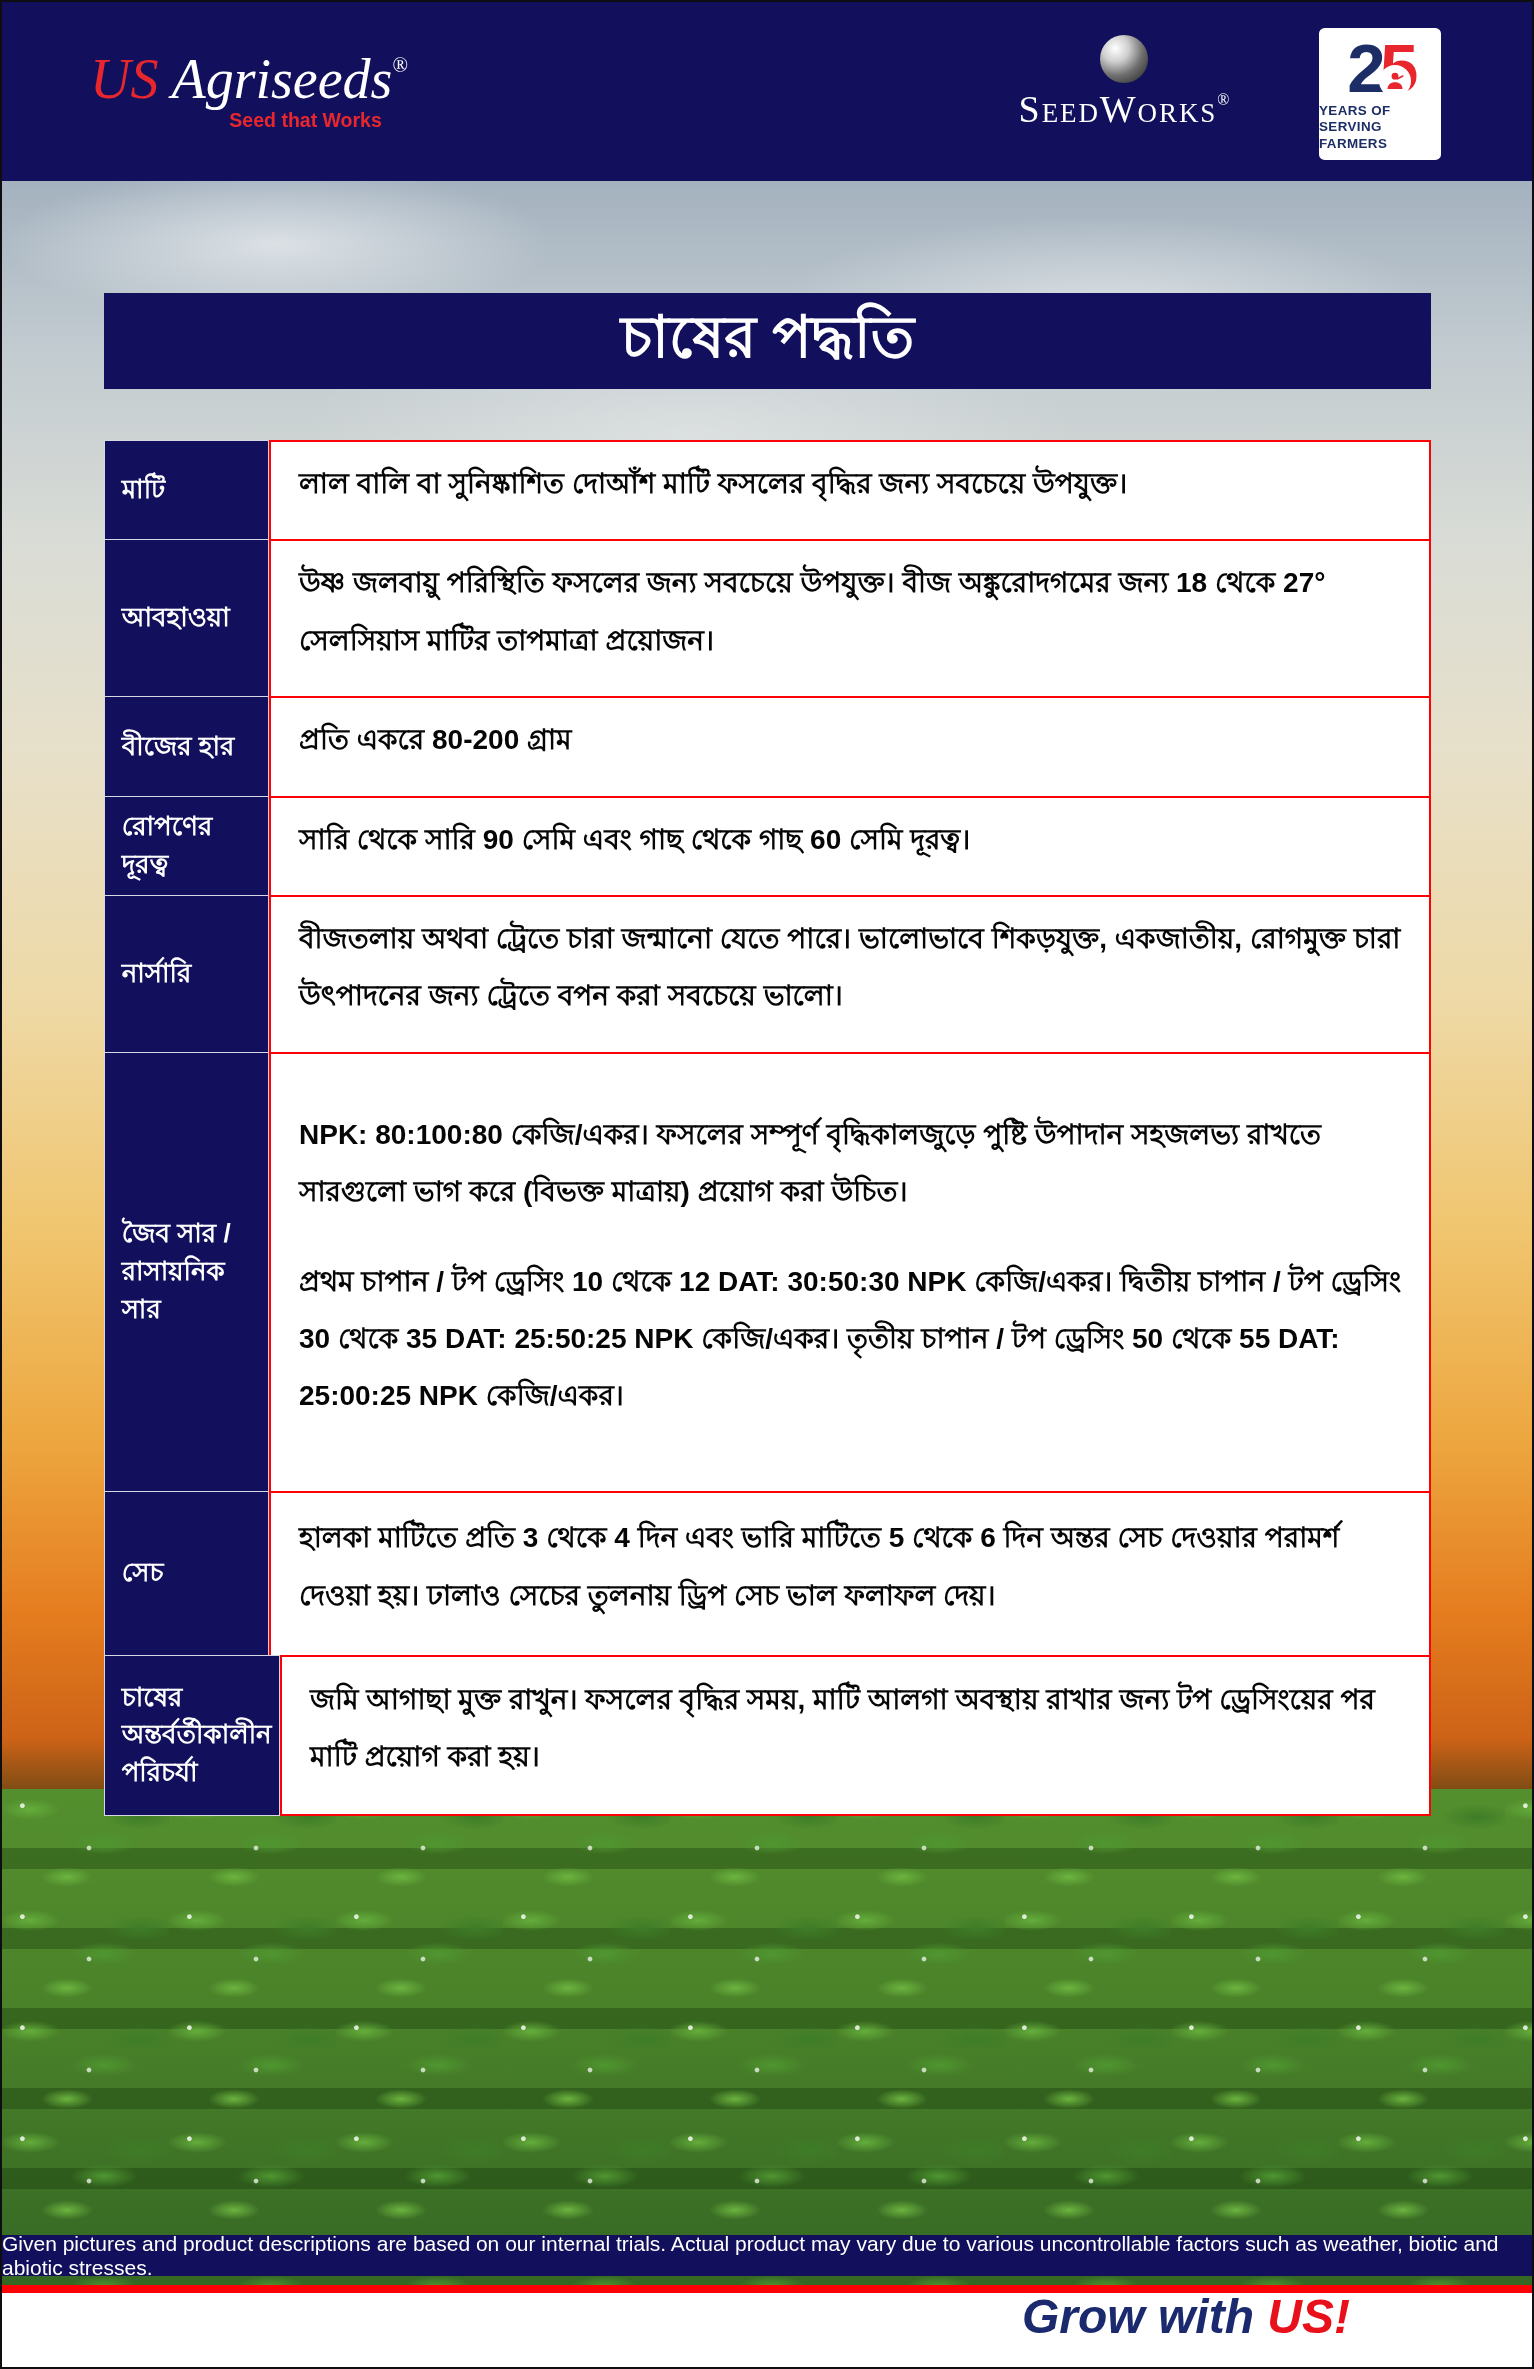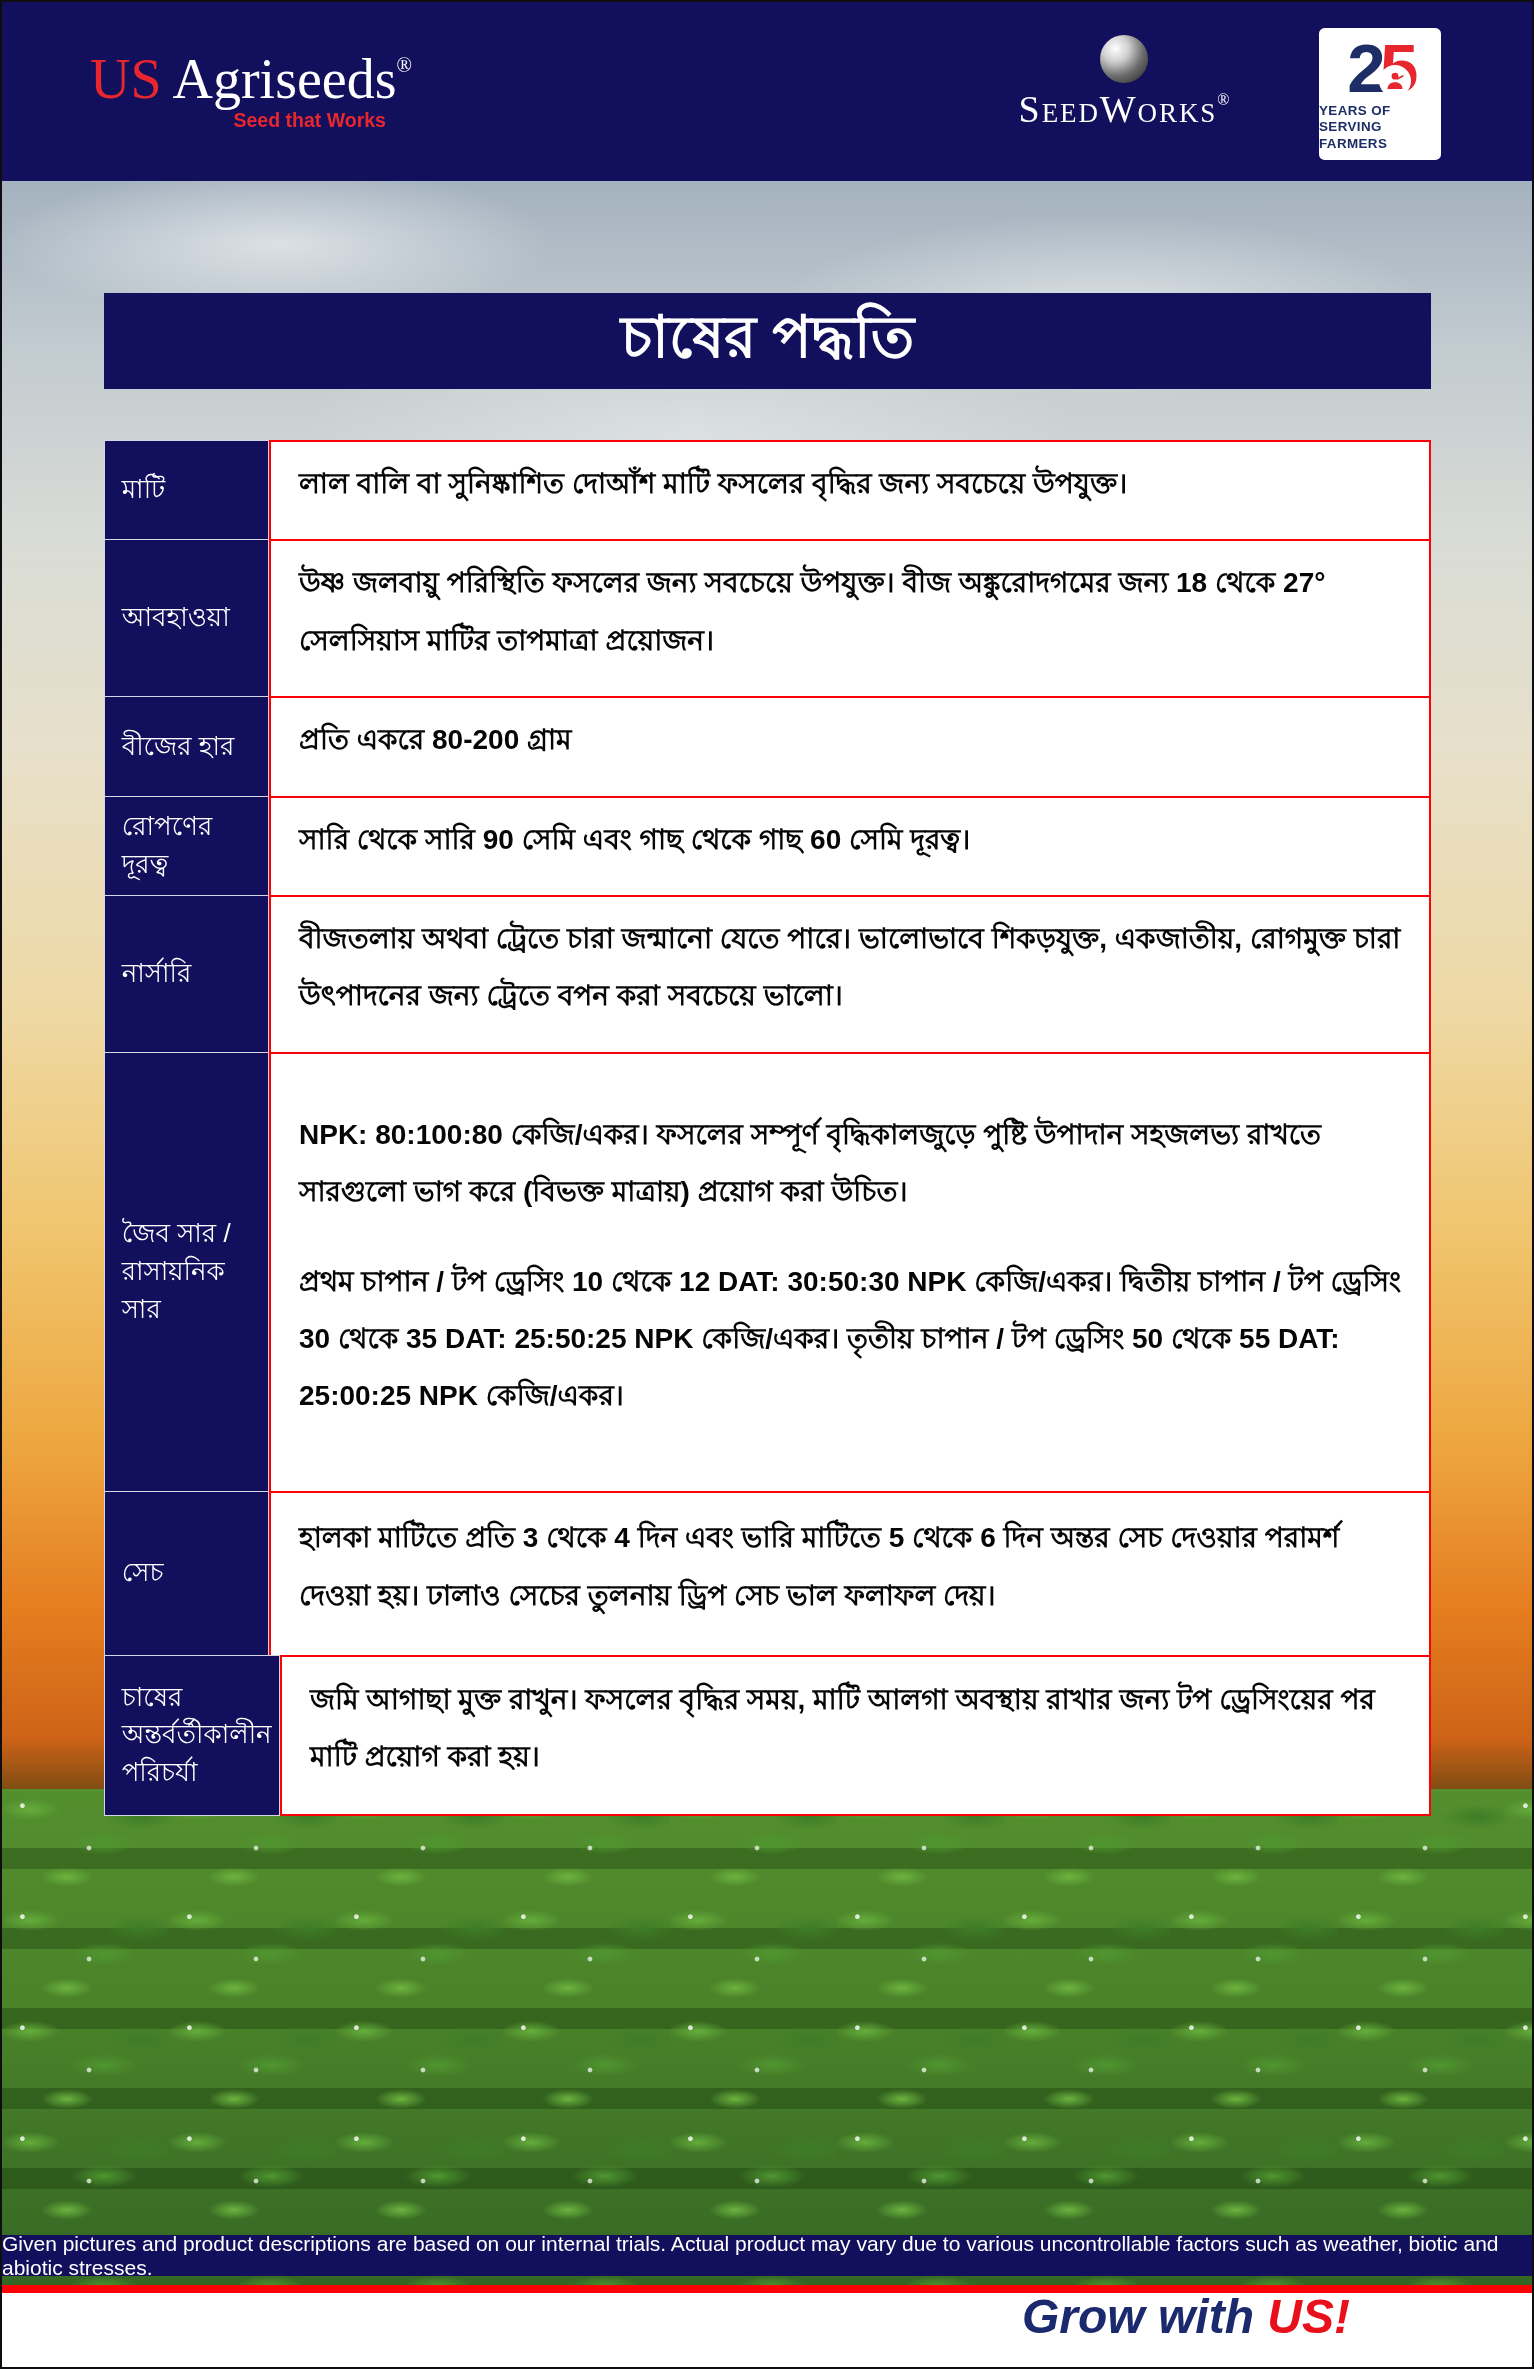--- a/index.html
+++ b/index.html
@@ -8,21 +8,21 @@
     width:1534px; height:2369px; position:relative;
     border:2.8px solid #0e0e12; background:#fff;
     display:flex; flex-direction:column; overflow:hidden;
   }
   
   .header{
     height:179px; background:#12105c; flex:0 0 auto;
     display:flex; align-items:center; position:relative;
   }
   .usa-logo{ margin-left:88px; display:flex; flex-direction:column; }
-  .usa-line{ font-family:"Liberation Serif", serif; font-size:56px; line-height:1; white-space:nowrap; }
+  .usa-line{ font-family:"Liberation Serif", serif; font-size:56px; line-height:1; white-space:nowrap;font-style:italic; }
   .usa-us{ color:#e8262d; }
   .usa-agri{ color:#ffffff; }
   .usa-reg{ color:#ffffff; font-size:20.4px; vertical-align:26px; }
   .usa-tag{ color:#e8262d; font-size:19.5px; font-weight:bold; text-align:right; padding-right:26px; margin-top:1.9px; }
   .sw-logo{ position:absolute; left:1006px; top:33px; width:232px; display:flex; flex-direction:column; align-items:center; }
   .sw-sphere{
     width:48px; height:48px; border-radius:50%;
     background:radial-gradient(circle at 32% 28%, #ffffff 0%, #cfcfcf 28%, #6e6e6e 58%, #1d1d1d 100%);
   }
   .sw-word{ margin-top:7.4px; color:#fff; font-family:"Liberation Serif", serif;
@@ -70,21 +70,21 @@
     background:#12105c; display:flex; align-items:center; justify-content:center;
   }
   .title-banner span{ color:#fff; font-size:58px; font-weight:bold; }
   
   .info-table{ position:relative; margin:51px 101px 0 102px; display:flex; flex-direction:column; }
   .t-row{ display:flex; align-items:stretch; }
   .t-label{
     flex:0 0 165px; background:#12105c; color:#fff;
     border:1.9px solid #d7d7e4; border-bottom:none;
     display:flex; align-items:center; padding:5.6px 7.4px 5.6px 16.7px;
-    font-size:26px; font-weight:normal; line-height:1.45;
+    font-size:26px; font-weight:bold; line-height:1.45;
   }
   .t-content{
     flex:1 1 auto; background:#fff; border:2.8px solid #fb0207; border-bottom:none;
     display:flex; flex-direction:column; justify-content:center;
     padding:13px 22px 27px 28px; color:#060606;
     font-size:28px; font-weight:bold; line-height:2.05;
   }
   .t-content p + p{ margin-top:32px; }
   .t-row:last-child .t-label{ border-bottom:1.9px solid #d7d7e4; }
   .t-row:last-child .t-content{ border-bottom:2.8px solid #fb0207; }

